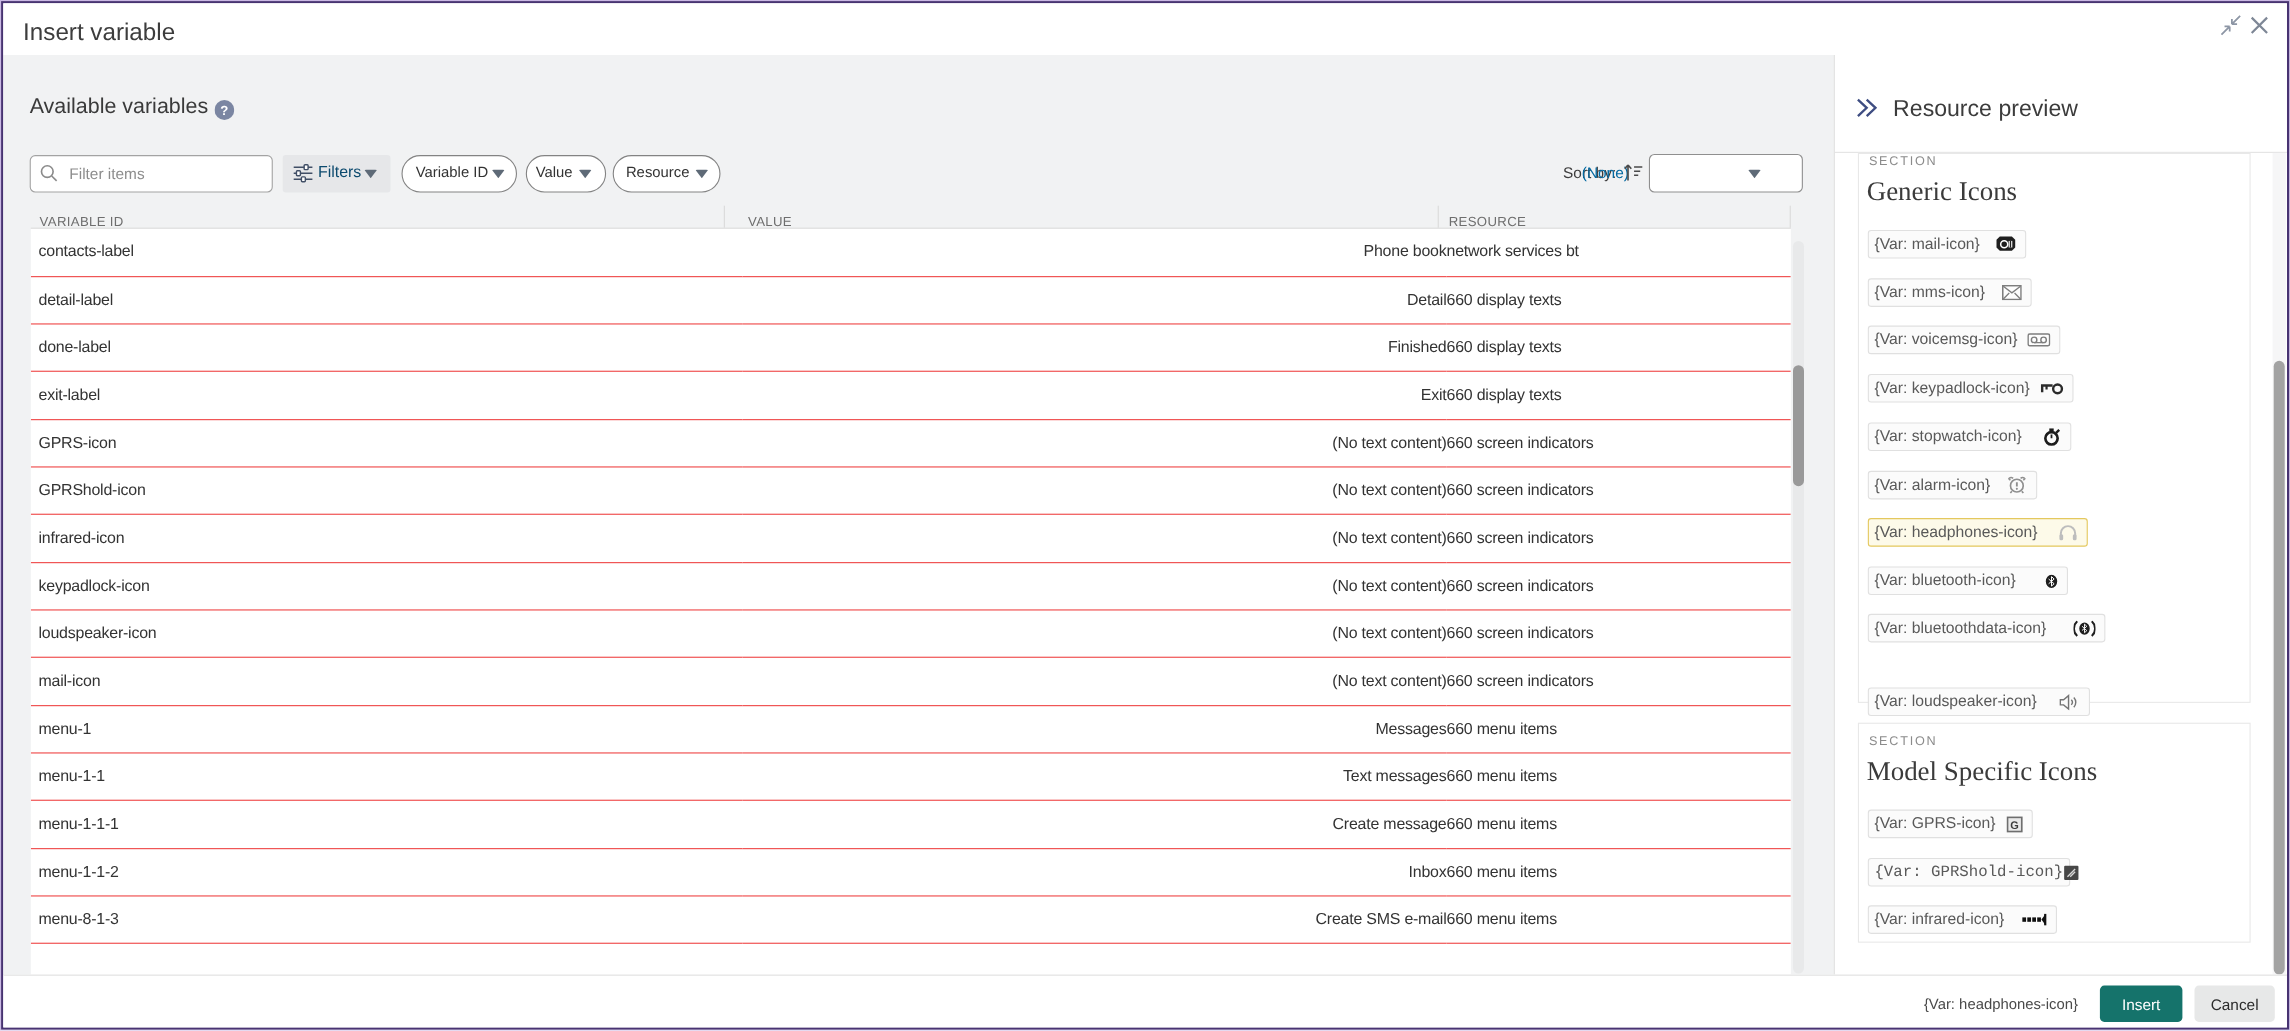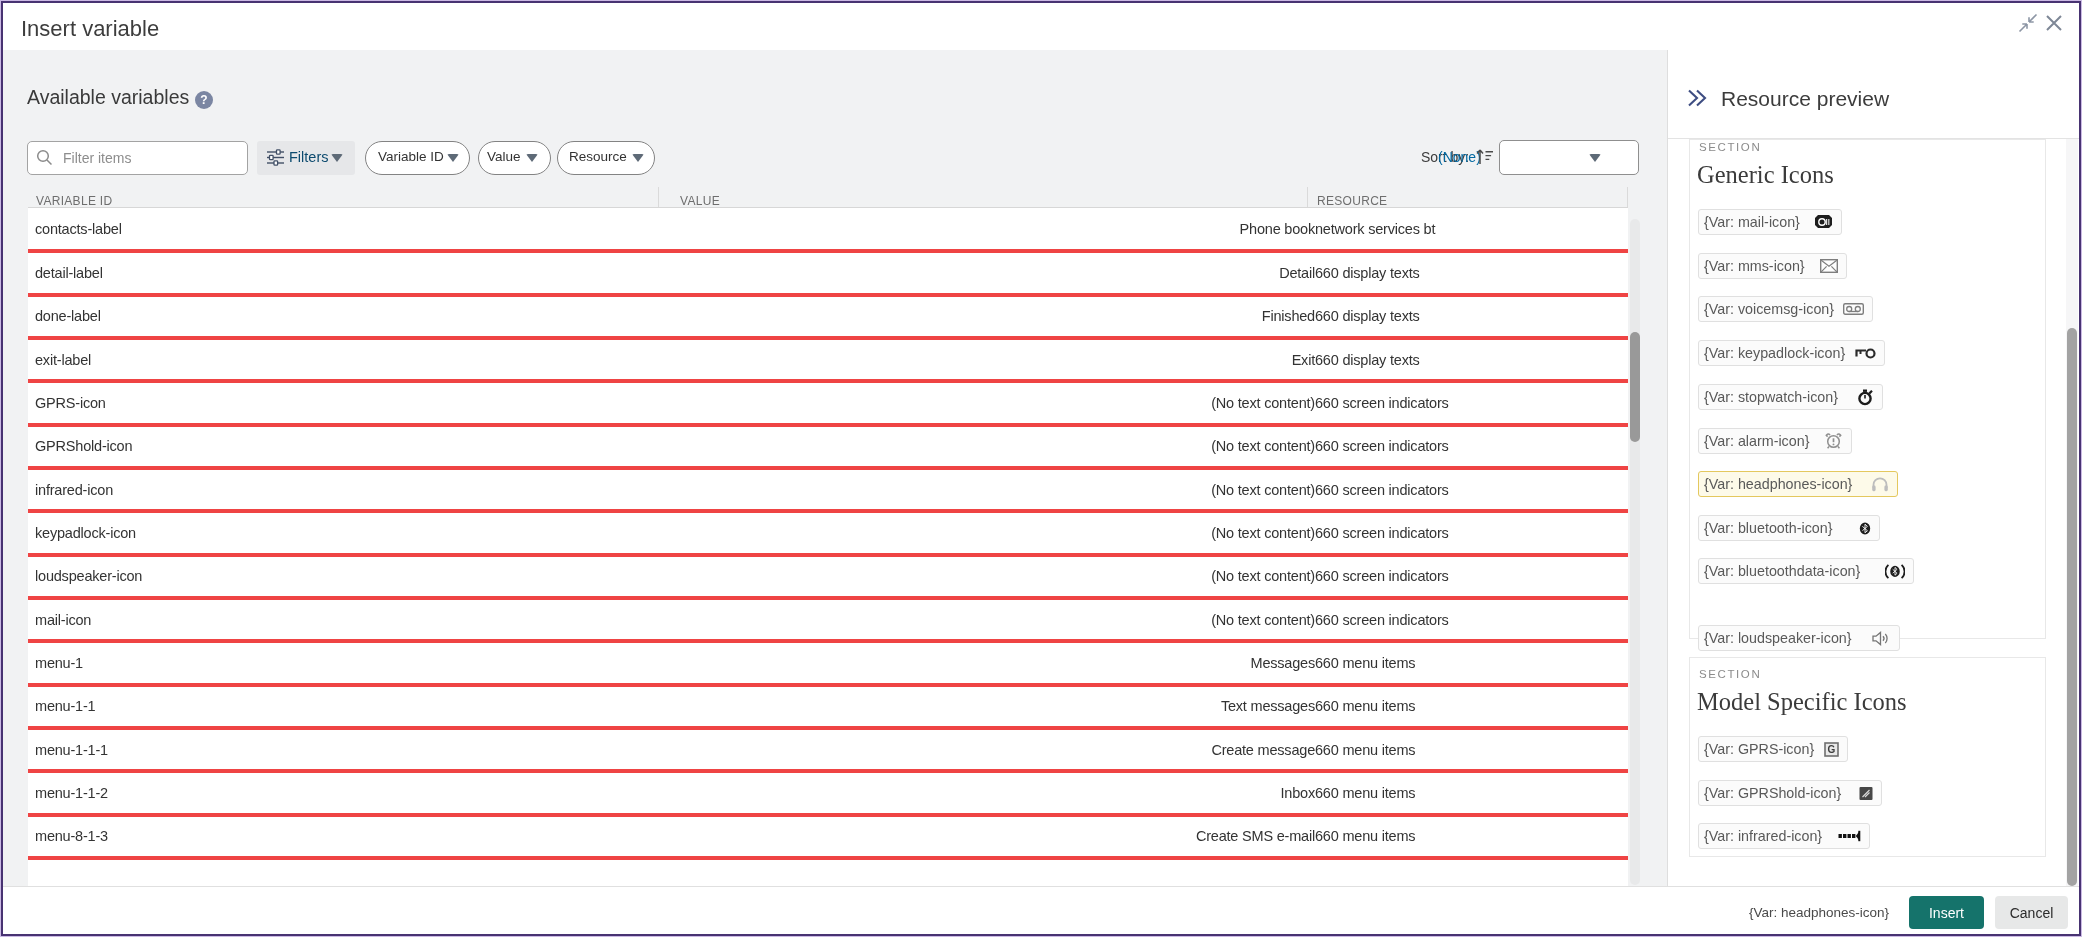--- a/index.html
+++ b/index.html
@@ -22,21 +22,21 @@
   .caret { position:absolute; width:0; height:0; border-left:6px solid transparent; border-right:6px solid transparent; border-top:8px solid #5e6a77; border-radius:2px; }
   .sortby { left:1421px; top:149px; font-size:14px; color:#3c3c3c; }
   .nonebox { left:1499px; top:140px; width:140px; height:35px; background:#fff; border:1px solid #8f8f8f; border-radius:5px; }
   .none-txt { left:1438px; top:149px; font-size:14px; color:#0369a1; }
   
   .thead-line { left:28px; top:207px; width:1600px; height:1px; background:#d7d7d7; }
   .th { position:absolute; top:194px; font-size:12px; color:#6e6e6e; letter-spacing:0.3px; }
   .colline { position:absolute; top:187px; width:1px; height:20px; background:#dadada; }
   .tbl { left:28px; top:208px; width:1600px; height:678px; background:#fff; overflow:hidden; }
   table.grid { border-collapse:collapse; width:1600px; table-layout:fixed; }
-  table.grid td { height:43.33px; border-bottom:4px solid #ef4444; font-size:14.5px; letter-spacing:-0.2px; color:#333; padding:0; vertical-align:middle; }
+  table.grid td { height:43.33px; border-bottom:1px solid #ef4444; font-size:14.5px; letter-spacing:-0.2px; color:#333; padding:0; vertical-align:middle; }
   table.grid td.c1 { width:647px; padding-left:7px; }
   table.grid td.c2 { width:640px;text-align:right; }
   table.grid td.c3 { width:313px; }
   .gray { color:#8f8f8f; }
   tr.sel td { background:#e9f6f4; border-top:2px solid #2ba8a2; border-bottom:2px solid #2ba8a2; }
   table.grid tr.sel td.c1 { border-left:2px solid #2ba8a2; padding-left:5px; }
   tr.sel td.c3 { border-right:2px solid #2ba8a2; }
   
   .sb-track { left:1630px; top:219px; width:10px; height:666px; background:#e8e9ea; border-radius:5px; }
   .sb-thumb { left:1630px; top:332px; width:10px; height:110px; background:#999; border-radius:5px; }
@@ -273,21 +273,21 @@
       <path d="M11,5.2 a3.4,3.4 0 0 1 0,4.6 M13.3,3 a6.6,6.6 0 0 1 0,9" fill="none" stroke="#757575" stroke-width="1.3"></path>
     </svg>
   </div>
 <div class="chip" style="top:736px; width:150px;">
     <span>{Var: GPRS-icon}</span>
     <svg class="ic" width="15" height="15" viewBox="0 0 15 15">
       <rect x="1" y="1" width="13" height="13" fill="#e9e9e9" stroke="#6e6e6e" stroke-width="1.6"></rect>
       <text x="7.5" y="11.2" font-family="Liberation Sans" font-size="10" font-weight="bold" fill="#3c3c3c" text-anchor="middle">G</text>
     </svg>
   </div>
-<div class="chip" style="top:780px; width:184px;">
+<div class="chip" style="top:780px; width:184px;font-family:Liberation Mono, monospace;">
     <span>{Var: GPRShold-icon}</span>
     <svg class="ic" width="14" height="15" viewBox="0 0 14 15">
       <rect x="0.5" y="1" width="13" height="13" rx="1" fill="#474747"></rect>
       <path d="M3.5,11 L10.5,4 M6,11 L10.5,6.5" stroke="#d8d8d8" stroke-width="1.2"></path>
     </svg>
   </div>
 <div class="chip" style="top:823px; width:172px;">
     <span>{Var: infrared-icon}</span>
     <svg class="ic" width="23" height="12" viewBox="0 0 23 12">
       <rect x="0.5" y="4" width="3.4" height="4" fill="#111"></rect>

